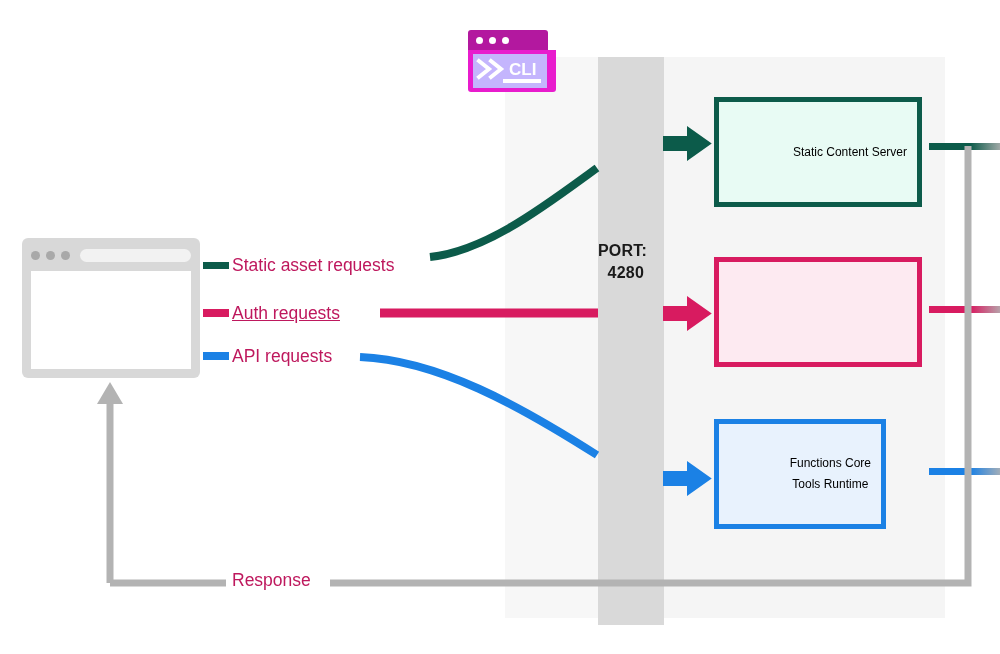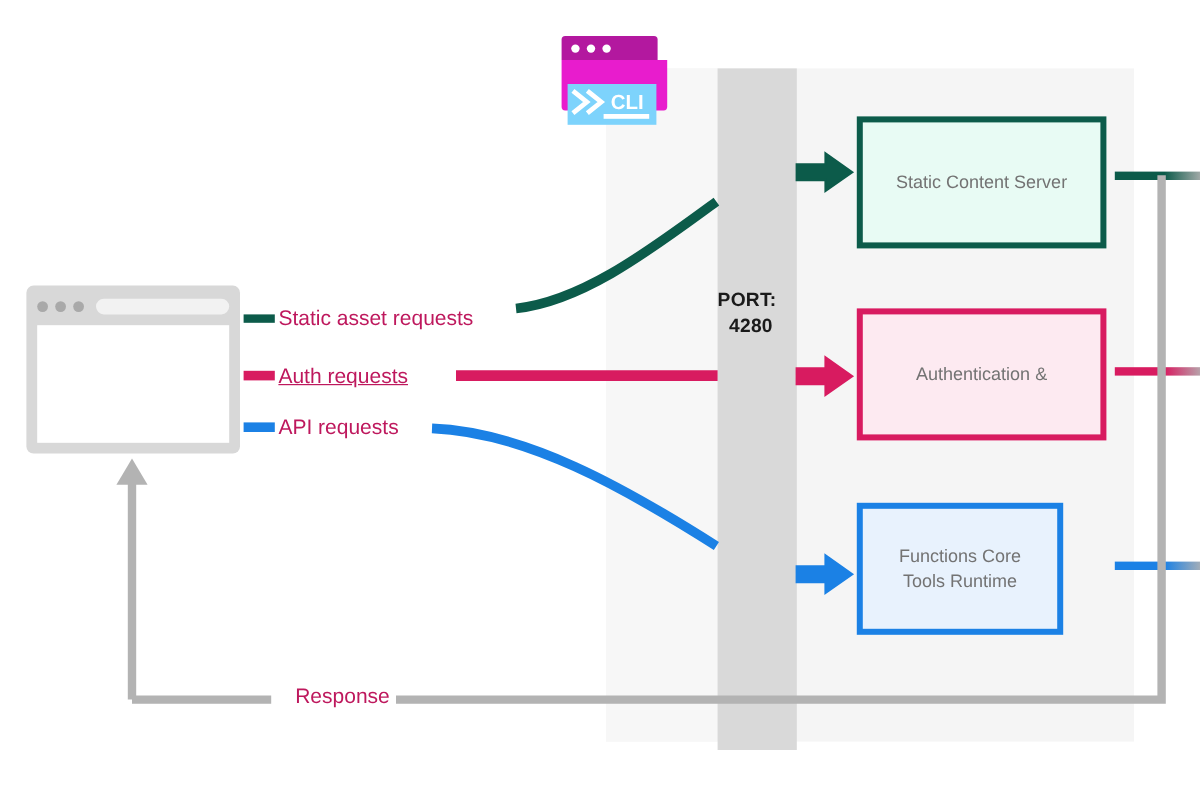--- a/index.html
+++ b/index.html
@@ -28,24 +28,24 @@
     position:absolute;left:598px;top:240px;width:46px;
     text-align:right;
     font-size:16px;font-weight:bold;color:#1a1a1a;
     line-height:22px;
     letter-spacing:.2px;
   }
 
   .node{
     position:absolute;
     box-sizing:border-box;
-    display:flex;align-items:center;justify-content:center;
+    display:flex;align-items:center;justify-content:flex-end;
     text-align:center;
-    font-size:15px;
-    color:#737373;
+    font-size:12px;
+    color:#000000;
     line-height:21px;
   }
   .node .inner{padding:0 10px;}
 
   .node-static{
     left:714px;top:97px;width:208px;height:110px;
     background:#e8fbf4;border:5px solid #0c5b4a;
   }
   .node-auth{
     left:714px;top:257px;width:208px;height:110px;
@@ -82,35 +82,35 @@
     position:absolute;left:0;top:0;width:80px;height:20px;
     background:#b3189f;border-radius:3px 3px 0 0;
     display:flex;align-items:center;gap:6px;padding-left:8px;box-sizing:border-box;
   }
   .cli-dot{width:7px;height:7px;border-radius:50%;background:#ffffff;}
   .cli-body{
     position:absolute;left:0;top:20px;width:88px;height:42px;
     background:#e81ccd;border-radius:0 0 3px 3px;
   }
   .cli-screen{
-    position:absolute;left:5px;top:20px;width:74px;height:34px;
-    background:#7dd3fc;
+    position:absolute;left:5px;top:4px;width:74px;height:34px;
+    background:#c4b5fd;
   }
   .cli-glyph{
     position:absolute;left:0;top:0;width:74px;height:34px;
   }
 
   .label{
     position:absolute;
     font-size:17.5px;color:#be185d;white-space:nowrap;
   }
   .lbl-static{left:232px;top:255px;}
   .lbl-auth{left:232px;top:303px;text-decoration:underline;}
   .lbl-api{left:232px;top:346px;}
-  .lbl-response{left:246px;top:570px;}
+  .lbl-response{left:232px;top:570px;}
 </style>
 </head>
 <body>
 
 <div class="panel-outer"></div>
 <div class="panel-white-gap"></div>
 <div class="port-bar"></div>
 <div class="port-label">
   <div>PORT:</div>
   <div>4280</div>
@@ -196,21 +196,20 @@
 </div>
 
 <div class="node node-static">
   <div class="inner">
     <div>Static Content Server</div>
   </div>
 </div>
 
 <div class="node node-auth">
   <div class="inner">
-    <div>Authentication &amp;</div>
   </div>
 </div>
 
 <div class="node node-func">
   <div class="inner">
     <div>Functions Core</div>
     <div>Tools Runtime</div>
   </div>
 </div>
 

